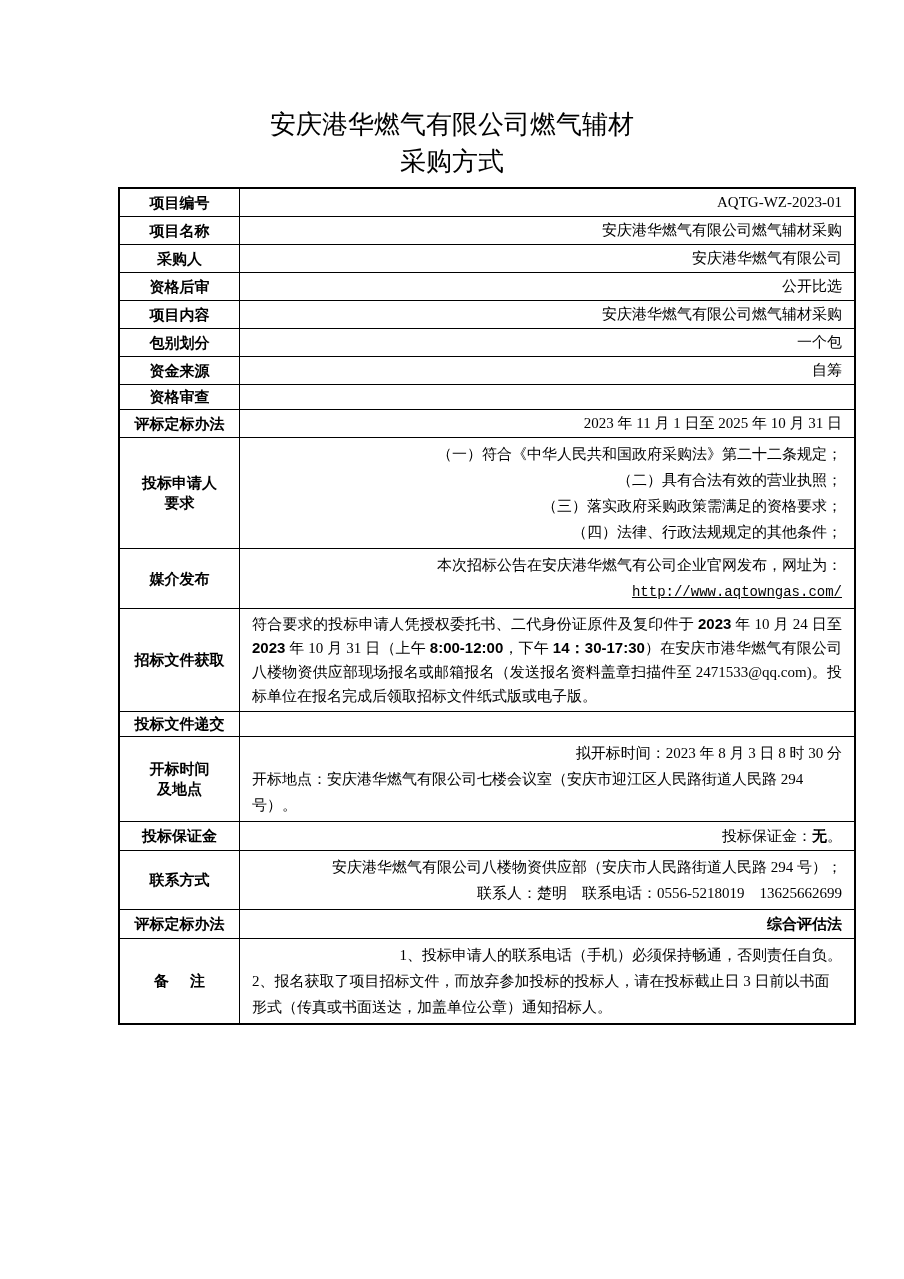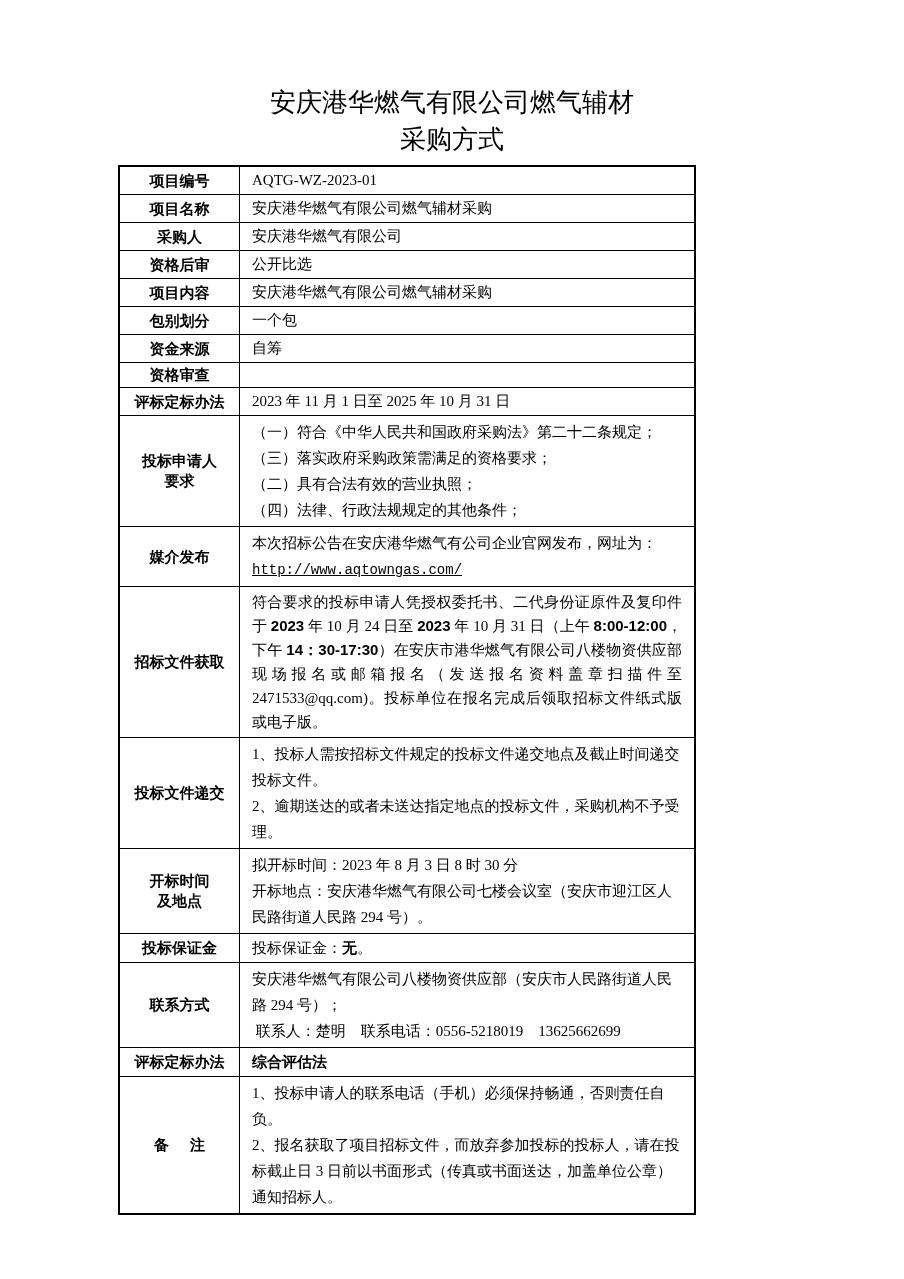--- a/index.html
+++ b/index.html
@@ -2,32 +2,32 @@
 <html lang="zh"><head>
 <meta charset="utf-8">
 <style>
   html,body{margin:0;padding:0;}
   body{
     width:904px;height:1279px;
     background:#ffffff;color:#000000;
     font-family:"Liberation Serif","DejaVu Serif",serif;
     overflow:hidden;
   }
-  .page{padding-top:84px;}
+  .page{padding-top:106px;}
   .title{
     margin:0 0 7px 0;
     text-align:center;
     font-weight:400;
     font-size:26px;
     line-height:37px;
   }
   .title span{display:block;}
   .tender-table{
     margin-left:118px;
-    width:578px;
+    width:738px;
     border:2px solid #000;
     box-sizing:border-box;
   }
   .row{
     display:grid;
     grid-template-columns:120px 1fr;
   }
   .row + .row{border-top:1px solid #000;}
   .cell{box-sizing:border-box;min-width:0;}
   .cell.label{
@@ -36,21 +36,21 @@
     text-align:center;
     font-weight:700;
     font-size:15px;
     line-height:20px;
     white-space:pre-line;
     padding:2px 4px;
   }
   .cell.value{
     font-size:15px;
     padding:3px 12px 3px 12px;
-    display:flex;flex-direction:column;justify-content:center;
+    display:flex;flex-direction:column;justify-content:center;align-items:flex-end;
   }
   .line{line-height:26px;white-space:pre-wrap;word-break:break-word;}
   .cell.value .line:only-child{line-height:21px;}
   .para{line-height:24px;text-align:justify;white-space:pre-wrap;word-break:break-word;}
   .b{font-weight:700;font-family:"Liberation Sans","DejaVu Sans",sans-serif;}
   .u{text-decoration:underline;}
   .mono{font-family:Liberation Mono, monospace;font-size:14px;letter-spacing:0;}
   .spread{
     display:flex;justify-content:space-between;
     width:100%;padding:0 30px;box-sizing:border-box;
@@ -114,44 +114,40 @@
         <div class="cell label">评标定标办法</div>
         <div class="cell value">
           <div class="line"><span>2023 年 11 月 1 日至 2025 年 10 月 31 日</span></div>
         </div>
       </div>
       <div class="row">
         <div class="cell label">投标申请人
 要求</div>
         <div class="cell value">
           <div class="line"><span>（一）符合《中华人民共和国政府采购法》第二十二条规定；</span></div>
+          <div class="line"><span>（二）具有合法有效的营业执照；</span></div>
           <div class="line"><span>（三）落实政府采购政策需满足的资格要求；</span></div>
-          <div class="line"><span>（二）具有合法有效的营业执照；</span></div>
           <div class="line"><span>（四）法律、行政法规规定的其他条件；</span></div>
         </div>
       </div>
       <div class="row">
         <div class="cell label">媒介发布</div>
         <div class="cell value">
           <div class="line"><span>本次招标公告在安庆港华燃气有公司企业官网发布，网址为：</span></div>
           <div class="line"><span class="u mono">http://www.aqtowngas.com/</span></div>
         </div>
       </div>
       <div class="row">
         <div class="cell label">招标文件获取</div>
         <div class="cell value">
           <div class="para"><span>符合要求的投标申请人凭授权委托书、二代身份证原件及复印件于 </span><span class="b">2023</span><span> 年 10 月 24 日至 </span><span class="b">2023</span><span> 年 10 月 31 日（上午 </span><span class="b">8:00-12:00</span><span>，下午 </span><span class="b">14：30-17:30</span><span>）在安庆市港华燃气有限公司八楼物资供应部现场报名或邮箱报名（发送报名资料盖章扫描件至 2471533@qq.com)。投标单位在报名完成后领取招标文件纸式版或电子版。</span></div>
         </div>
       </div>
       <div class="row">
         <div class="cell label">投标文件递交</div>
-        <div class="cell value">
-          <div class="line"><span>1、投标人需按招标文件规定的投标文件递交地点及截止时间递交投标文件。</span></div>
-          <div class="line"><span>2、逾期送达的或者未送达指定地点的投标文件，采购机构不予受理。</span></div>
-        </div>
       </div>
       <div class="row">
         <div class="cell label">开标时间
 及地点</div>
         <div class="cell value">
           <div class="line"><span>拟开标时间：2023 年 8 月 3 日 8 时 30 分</span></div>
           <div class="line"><span>开标地点：安庆港华燃气有限公司七楼会议室（安庆市迎江区人民路街道人民路 294 号）。</span></div>
         </div>
       </div>
       <div class="row">

